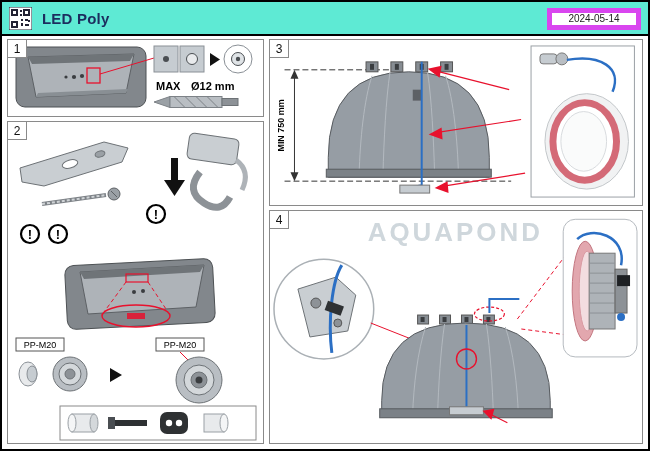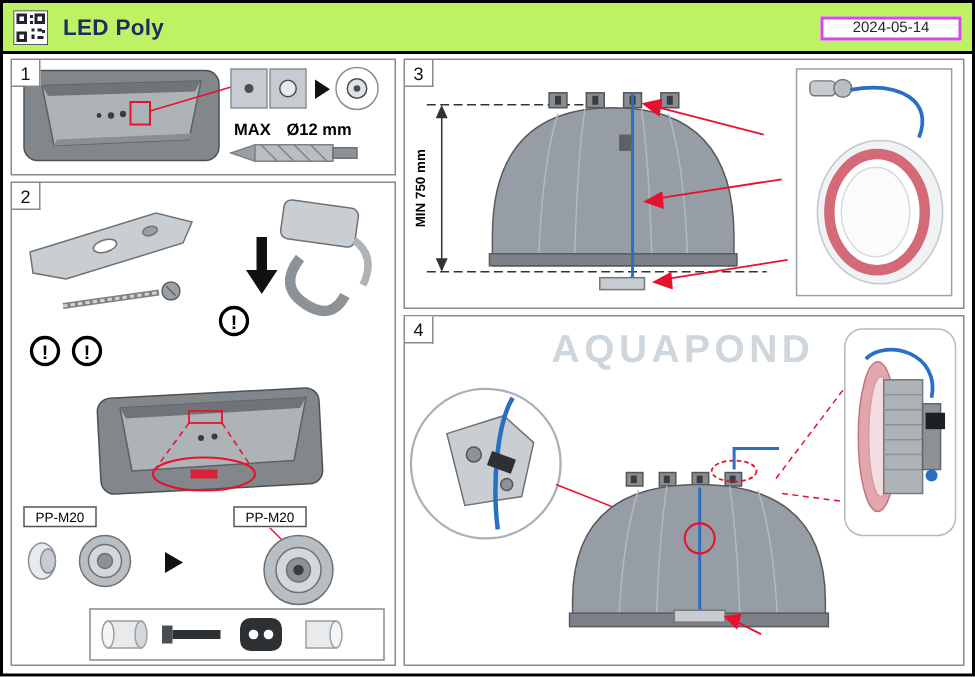--- a/index.html
+++ b/index.html
@@ -5,28 +5,28 @@
   * { margin: 0; padding: 0; box-sizing: border-box; }
   html,body { background: #888; }
   body { font-family: "Liberation Sans", sans-serif; }
   .page {
     position: relative; width: 650px; height: 451px;
     background: #fff; border: 2px solid #000; overflow: hidden;
   }
   .header {
     position: absolute; top: 0; left: 0; right: 0; height: 34px;
     border-bottom: 2px solid #000;
-    display: flex; align-items: center; padding: 0 7px; background: #bef264;
+    display: flex; align-items: center; padding: 0 7px; background: #5eead4;
   }
   .qr { width: 23px; height: 23px; margin-right: 10px; flex: 0 0 auto; }
   .title { font-size: 15px; font-weight: bold; color: #1c2d5e; letter-spacing: 0.2px; }
   .brand-block { margin-left: auto; display: flex; flex-direction: column; align-items: flex-end; }
   .brand { font-size: 17px; font-weight: bold; color: #1263cc; letter-spacing: 1px; line-height: 17px; }
   .date-box {
-    border: 2px solid #d946ef; font-size: 10px; line-height: 12px; color: #222;
+    border: 5px solid #d946ef; font-size: 10px; line-height: 12px; color: #222;
     min-width: 94px; text-align: center; margin-top: 1px; background: #fff;
   }
   .panel {
     position: absolute; border: 1px solid #8a8a8a; background: #fff;
   }
   .panel-num {
     position: absolute; top: 0; left: 0; width: 19px; height: 18px;
     border-right: 1px solid #8a8a8a; border-bottom: 1px solid #8a8a8a;
     display: flex; align-items: center; justify-content: center;
     font-size: 12px; color: #111; background: #fff; z-index: 2;

